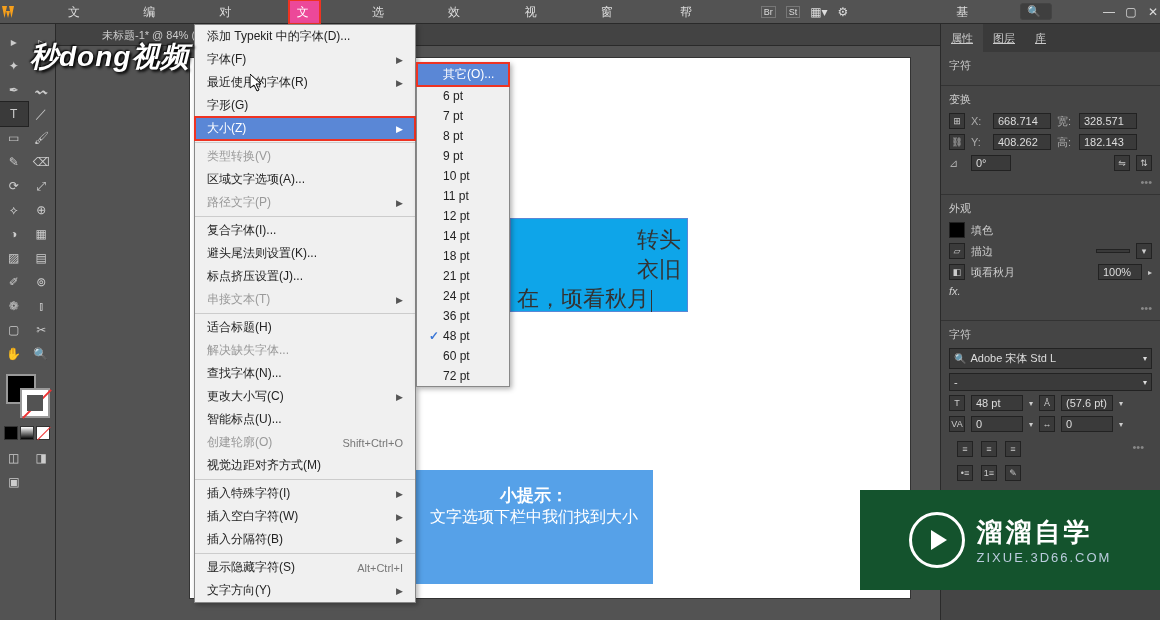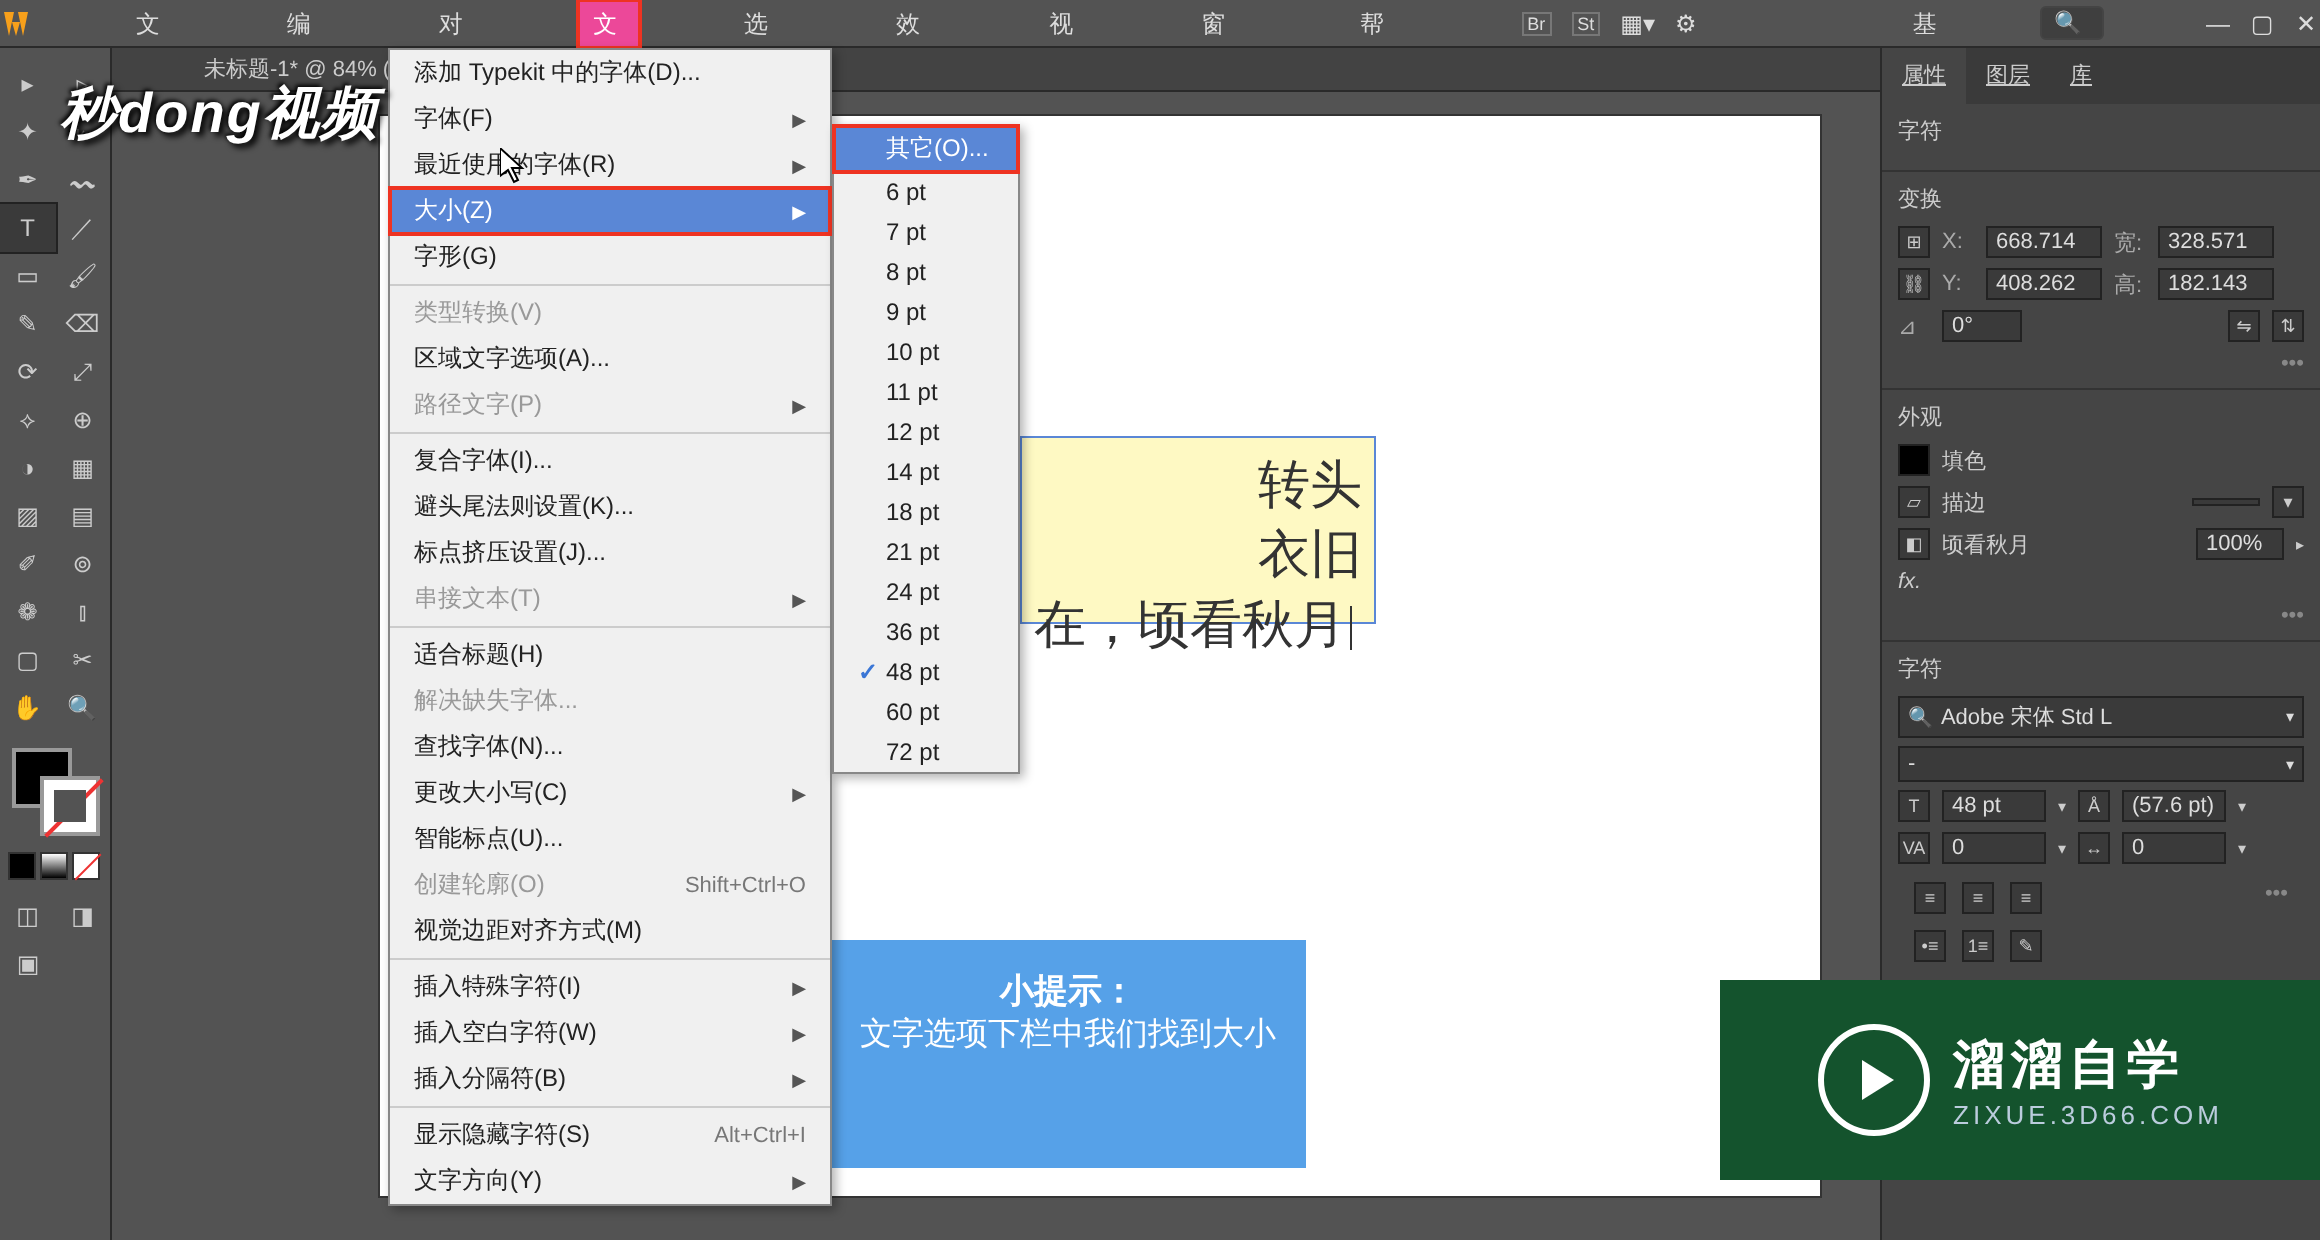--- a/index.html
+++ b/index.html
@@ -30,21 +30,21 @@
 .swatch-fill { width:30px; height:30px; background:#000; border:2px solid #999; position:absolute; left:2px; top:0;}
 .swatch-stroke { width:30px; height:30px; background:#fff; border:2px solid #999; position:absolute; left:16px; top:14px;}
 .swatch-stroke::after{content:""; position:absolute; inset:5px; background:#535353;}
 .swatch-stroke .redline{position:absolute; width:40px; height:2px; background:#e33; transform:rotate(-45deg); top:13px; left:-5px;}
 .mini-swatches{display:flex; gap:2px; margin-left:4px;}
 .mini-swatches div{width:14px;height:14px;border:1px solid #333;}
 
 
 .canvas-wrap { position:absolute; left:56px; top:46px; right:220px; bottom:0; background:#535353;}
 .artboard { position:absolute; left:134px; top:12px; width:720px; height:540px; background:#fff; box-shadow:0 0 0 1px #333;}
-.text-box { position:absolute; left:320px; top:160px; width:178px; height:94px; border:1px solid #5a87d6; background:#fef9c3; padding:6px; font-size:26px; color:#333; line-height:1.35; text-align:left;}
+.text-box { position:absolute; left:320px; top:160px; width:178px; height:94px; border:1px solid #5a87d6; background:#0ea5e9; padding:6px; font-size:22px; color:#333; line-height:1.35; text-align:left;}
 .text-box .caret{display:inline-block; width:1px; height:22px; background:#333; vertical-align:middle; margin-left:2px;}
 .tip-box { position:absolute; left:225px; top:412px; width:238px; height:114px; background:#56a1e8; color:#fff; text-align:center; padding:14px 8px; font-size:16px;}
 .tip-title{font-size:17px; font-weight:bold; }
 
 
 .dropdown { position:absolute; background:#f0f0f0; border:1px solid #888; box-shadow:2px 2px 5px rgba(0,0,0,.3); font-size:12px; color:#222;}
 .menu1 { left:194px; top:24px; width:222px; }
 .menu1 .mi { padding:3px 12px; display:flex; justify-content:space-between; align-items:center; }
 .menu1 .mi.disabled{ color:#999;text-align:center; }
 .menu1 .mi.hassub::after{content:"▶"; font-size:9px; color:#555;}
@@ -220,25 +220,25 @@
 <div class="dropdown menu1" id="menu1">
     <div class="mi">
       <span>添加 Typekit 中的字体(D)...</span>
     </div>
     <div class="mi hassub">
       <span>字体(F)</span>
     </div>
     <div class="mi hassub">
       <span>最近使用的字体(R)</span>
     </div>
+    <div class="mi">
+      <span>字形(G)</span>
+    </div>
     <div class="mi hassub highlight">
       <span>大小(Z)</span>
-    </div>
-    <div class="mi">
-      <span>字形(G)</span>
     </div>
     <hr>
     <div class="mi disabled">
       <span>类型转换(V)</span>
     </div>
     <div class="mi">
       <span>区域文字选项(A)...</span>
     </div>
     <div class="mi disabled hassub">
       <span>路径文字(P)</span>

